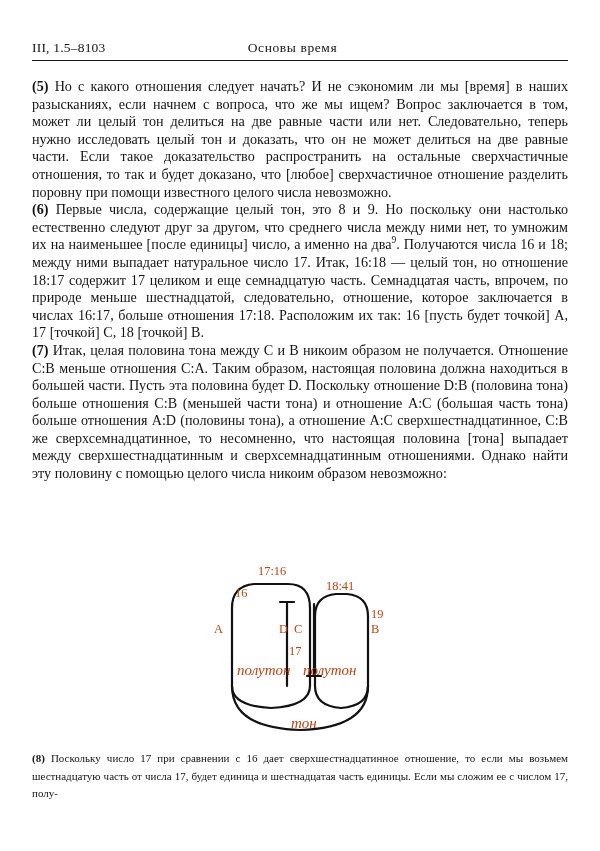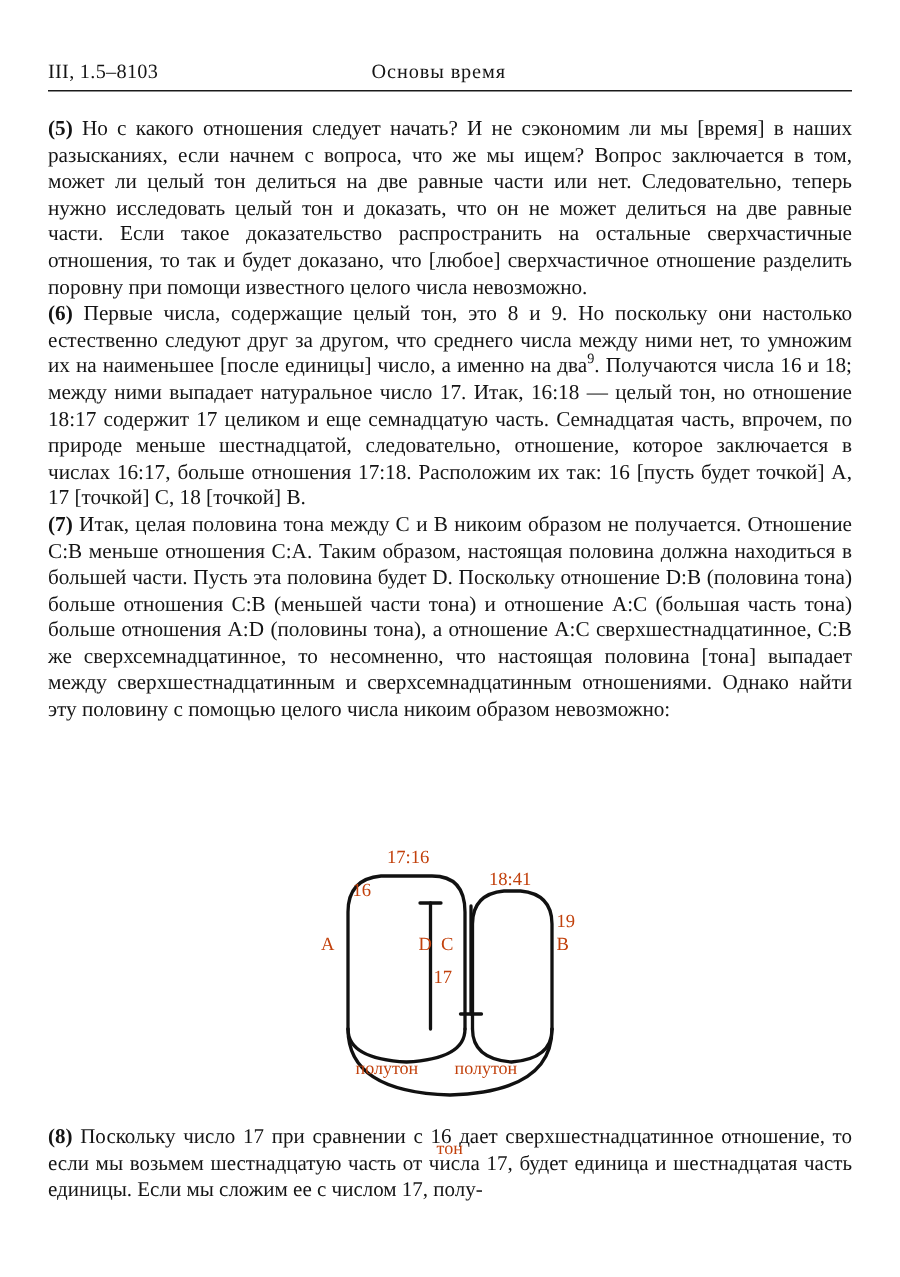--- a/index.html
+++ b/index.html
@@ -75,21 +75,21 @@
     vertical-align: super;
     line-height: 0;
   }
 
   
   .body-col-2 {
     position: absolute;
     left: 32px;
     width: 536px;
     top: 750px;
-    font-size: 14px;
+    font-size: 11px;
     line-height: 17.6px;
     text-align: justify;
   }
 
   
   .figure {
     position: absolute;
     left: 190px;
     top: 558px;
     width: 230px;
@@ -97,22 +97,22 @@
   }
   .figure svg { display: block; }
   .fig-label {
     position: absolute;
     font-family: "Liberation Serif", "DejaVu Serif", serif;
     font-size: 12.4px;
     color: #c2410c;
     white-space: nowrap;
   }
   .fig-label.ital {
-    font-size: 12px;
-    margin-top: 43px;
+    font-style: italic;
+    font-size: 15px;
   }
   .lbl-1716 { left: 68px;  top: 6px; }
   .lbl-1817 { left: 136px; top: 21px; }
   .lbl-16   { left: 45px;  top: 28px; }
   .lbl-17   { left: 99px; top: 49px; margin-top: 37px; }
   .lbl-18   { left: 181px; top: 49px; }
   .lbl-A    { left: 24px;  top: 64px; }
   .lbl-D    { left: 89px;  top: 64px; }
   .lbl-C    { left: 104px; top: 64px; }
   .lbl-B    { left: 181px; top: 64px; }

